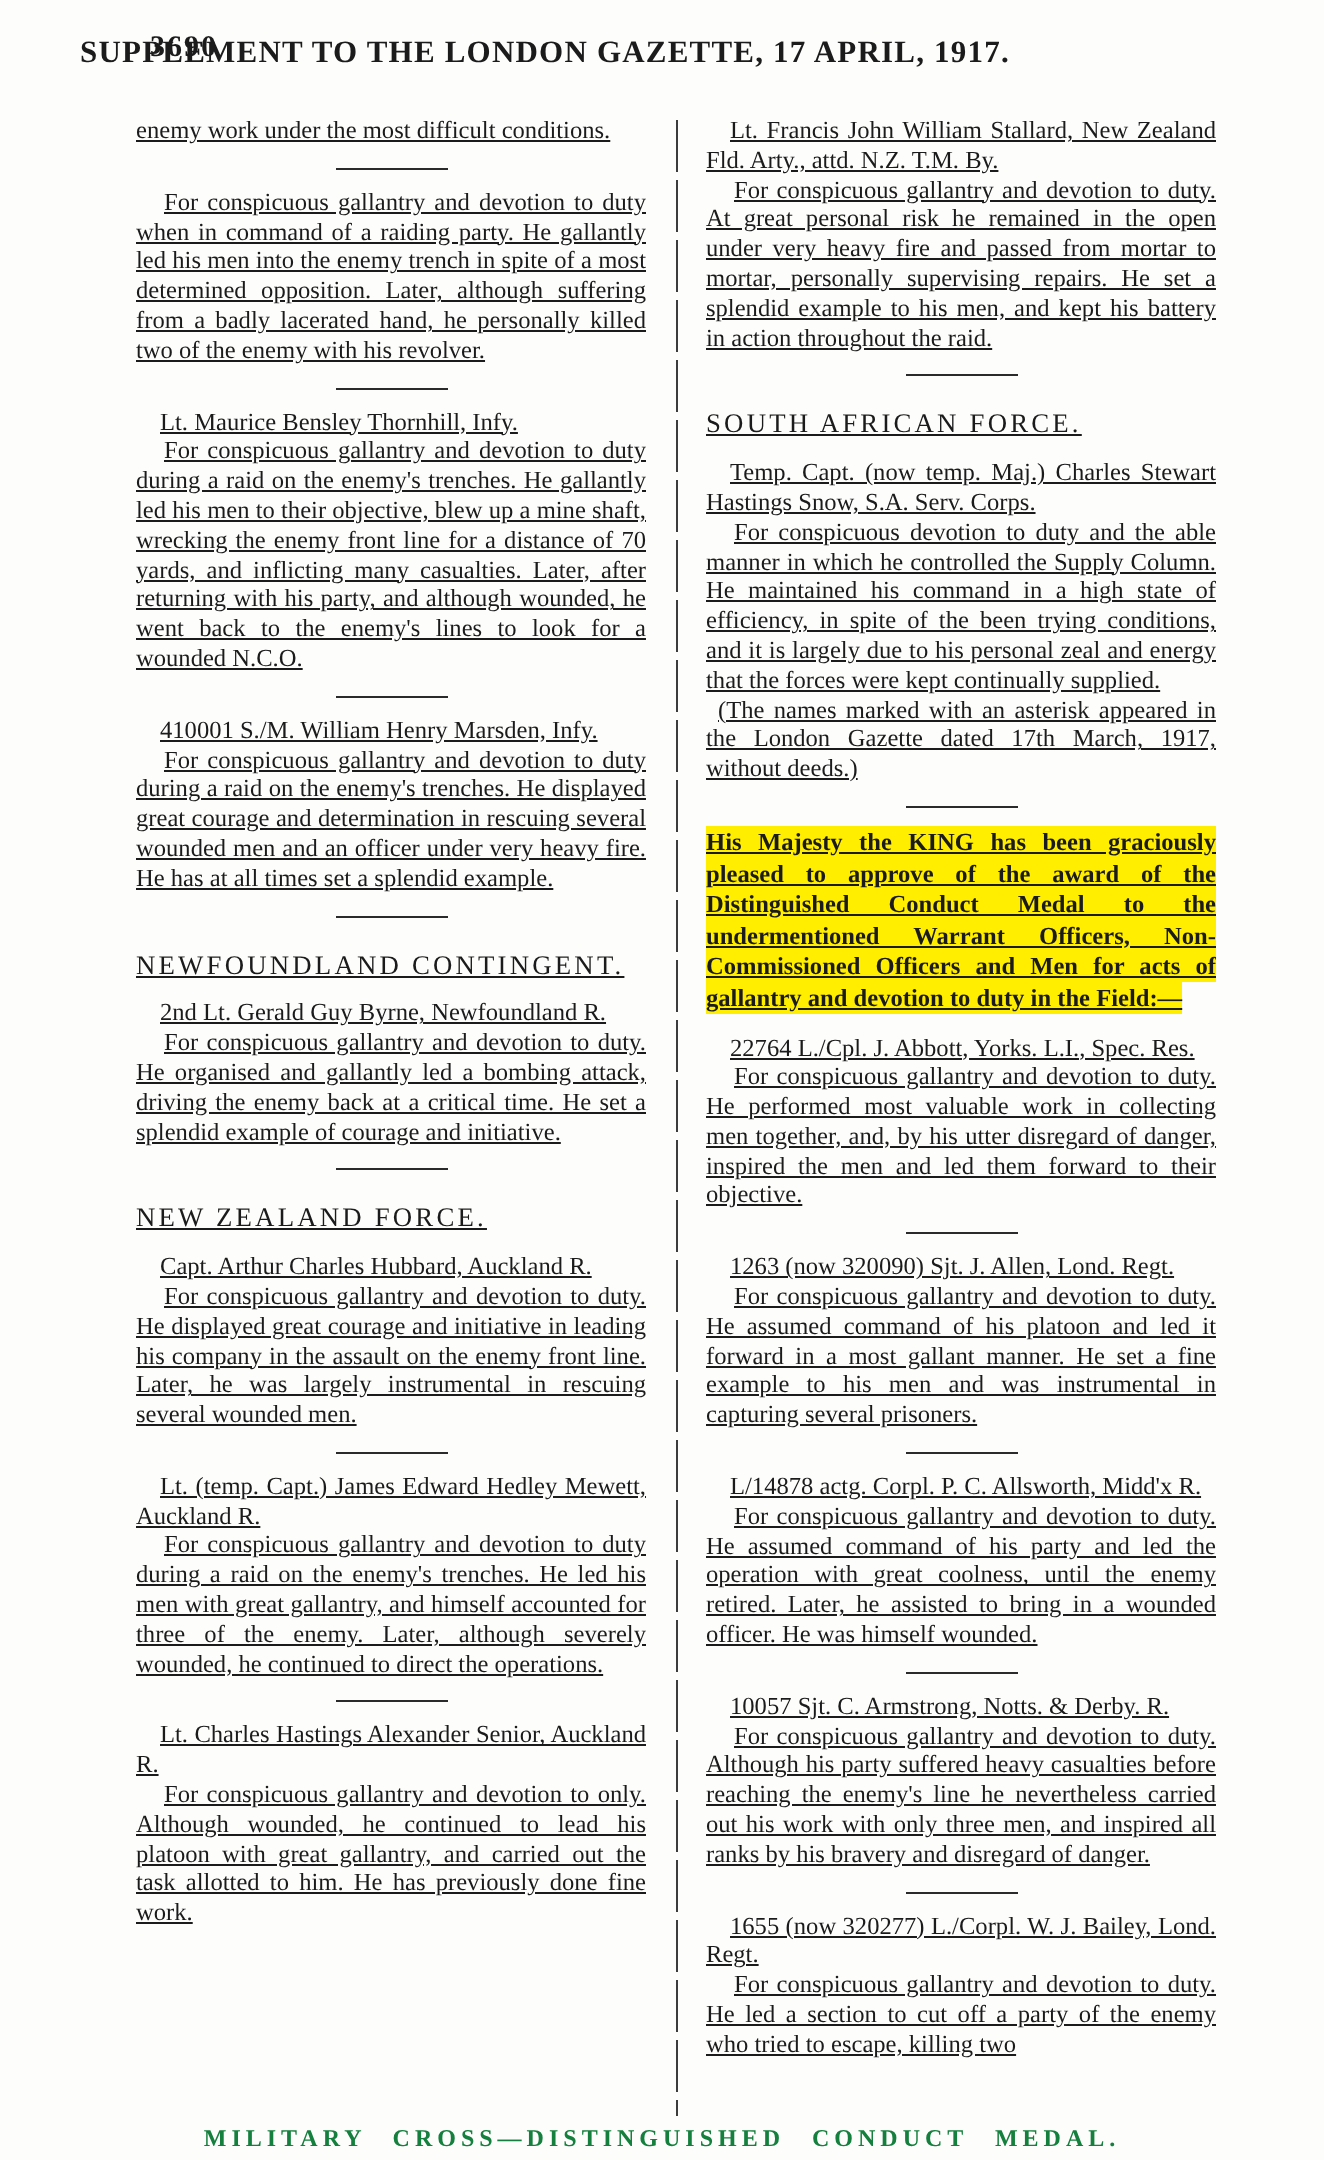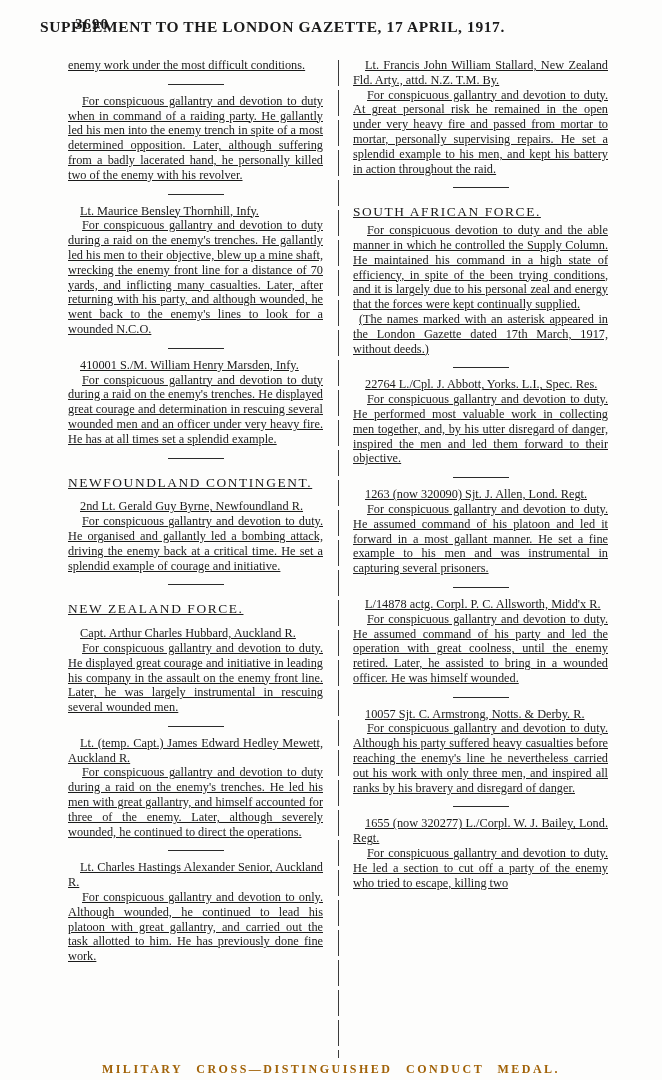--- a/index.html
+++ b/index.html
@@ -82,21 +82,21 @@
     -webkit-box-decoration-break:clone;
   }
   .gz-footer{
     position:absolute;
     left:0;right:0;bottom:3px;
     text-align:center;
     font-size:12px;
     font-weight:bold;
     letter-spacing:2.5px;
     word-spacing:8px;
-    color:#a16207;
+    color:#15803d;
     background:#fdfdfc;
   }
 </style>
 </head>
 <body>
 
 <div class="page">
 
   <div class="gz-header">
     <span class="page-number">3690</span>
@@ -166,26 +166,28 @@
       <div>
         <p class="name" style="margin-top:0">Lt. Francis John William Stallard, New Zealand Fld. Arty., attd. N.Z. T.M. By.</p>
         <p class="body">For conspicuous gallantry and devotion to duty. At great personal risk he remained in the open under very heavy fire and passed from mortar to mortar, personally supervising repairs. He set a splendid example to his men, and kept his battery in action throughout the raid.</p>
       </div>
 
       <div class="sep"></div>
 
       <p class="section-heading">SOUTH AFRICAN FORCE.</p>
 
       <div>
+        <p class="name">Temp. Capt. (now temp. Maj.) Charles Stewart Hastings Snow, S.A. Serv. Corps.</p>
         <p class="body">For conspicuous devotion to duty and the able manner in which he controlled the Supply Column. He maintained his command in a high state of efficiency, in spite of the been trying conditions, and it is largely due to his personal zeal and energy that the forces were kept continually supplied.</p>
         <p class="note">(The names marked with an asterisk appeared in the London Gazette dated 17th March, 1917, without deeds.)</p>
       </div>
 
       <div class="sep"></div>
 
+      <p class="announce"><span class="hl" style="background: rgb(255, 238, 0);">His Majesty the KING has been graciously pleased to approve of the award of the Distinguished Conduct Medal to the undermentioned Warrant Officers, Non-Commissioned Officers and Men for acts of gallantry and devotion to duty in the Field:—</span></p>
 
       <div>
         <p class="name">22764 L./Cpl. J. Abbott, Yorks. L.I., Spec. Res.</p>
         <p class="body">For conspicuous gallantry and devotion to duty. He performed most valuable work in collecting men together, and, by his utter disregard of danger, inspired the men and led them forward to their objective.</p>
       </div>
 
       <div class="sep"></div>
 
       <div>
         <p class="name">1263 (now 320090) Sjt. J. Allen, Lond. Regt.</p>

